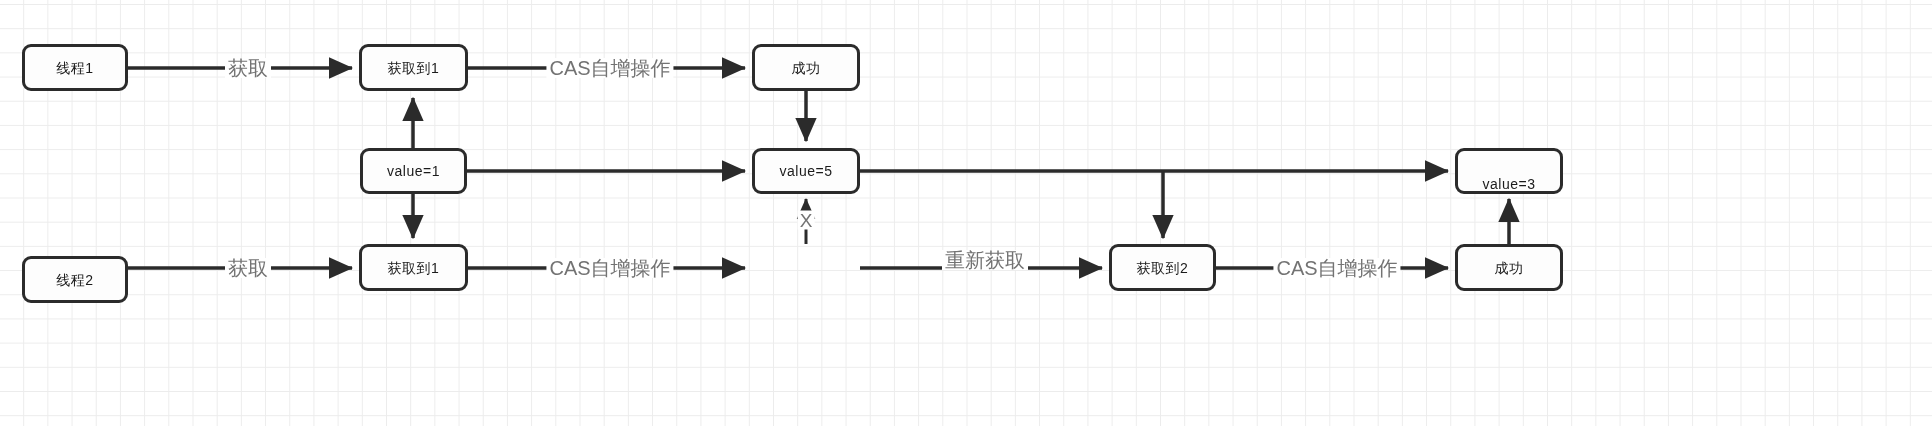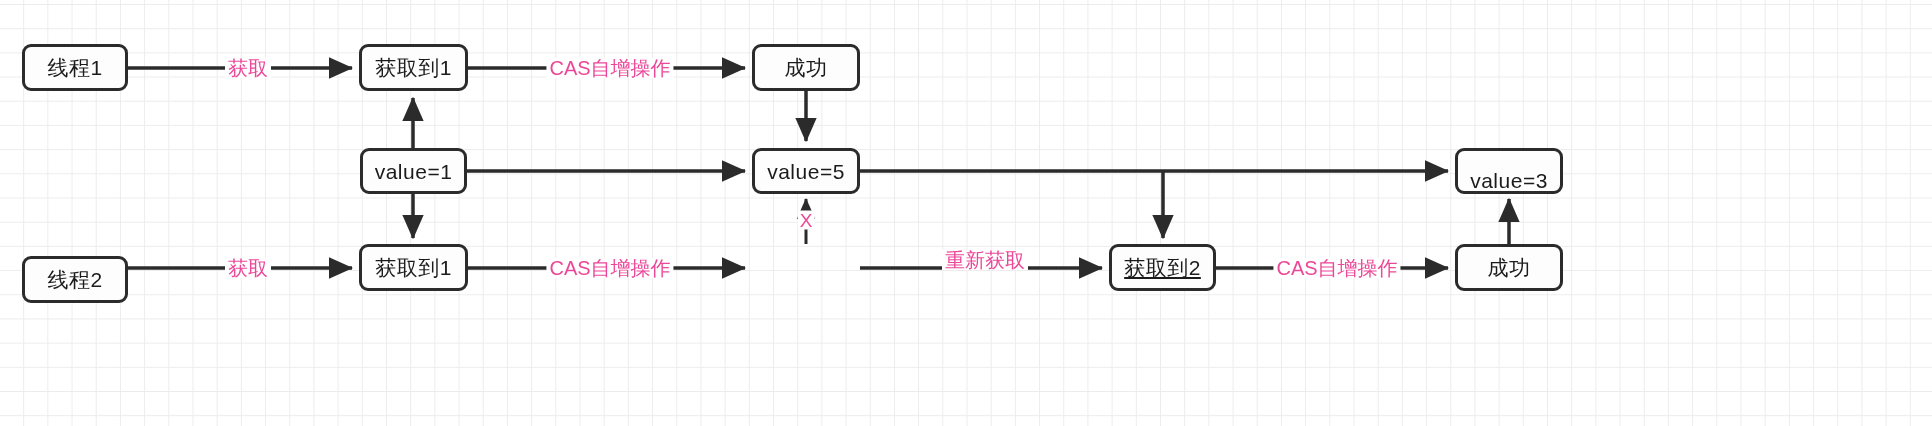--- a/index.html
+++ b/index.html
@@ -30,31 +30,31 @@
   .node{
     position:absolute;
     box-sizing:border-box;
     background:#fdfdfd;
     border:3px solid #2b2b2b;
     border-radius:9px;
     display:flex;
     align-items:center;
     justify-content:center;
     color:#1b1b1b;
-    font-size:21px;
+    font-size:14px;
     line-height:1;
     letter-spacing:0.5px;
     white-space:nowrap;
     z-index:2;
   }
   .edge-label{
     position:absolute;
     transform:translate(-50%,-50%);
     background:#ffffff;
-    color:#ec4899;
+    color:#737373;
     font-size:20px;
     line-height:1;
     padding:0 3px;
     white-space:nowrap;
     z-index:3;
   }
   .edge-label.small{
     font-size:19px;
     padding:0 2px;
   }
@@ -122,21 +122,21 @@
 
   <div class="node" style="left:22px;top:244px;width:106px;height:47px;margin-top:12px;">
     <span>线程2</span>
   </div>
 
   <div class="node" style="left:359px;top:244px;width:109px;height:47px;">
     <span>获取到1</span>
   </div>
 
 
-  <div class="node" style="left:1109px;top:244px;width:107px;height:47px;text-decoration:underline;">
+  <div class="node" style="left:1109px;top:244px;width:107px;height:47px;">
     <span>获取到2</span>
   </div>
 
   <div class="node" style="left:1455px;top:244px;width:108px;height:47px;">
     <span>成功</span>
   </div>
 
   <div class="edge-label" style="left:248px;top:68px;">
     <span>获取</span>
   </div>

